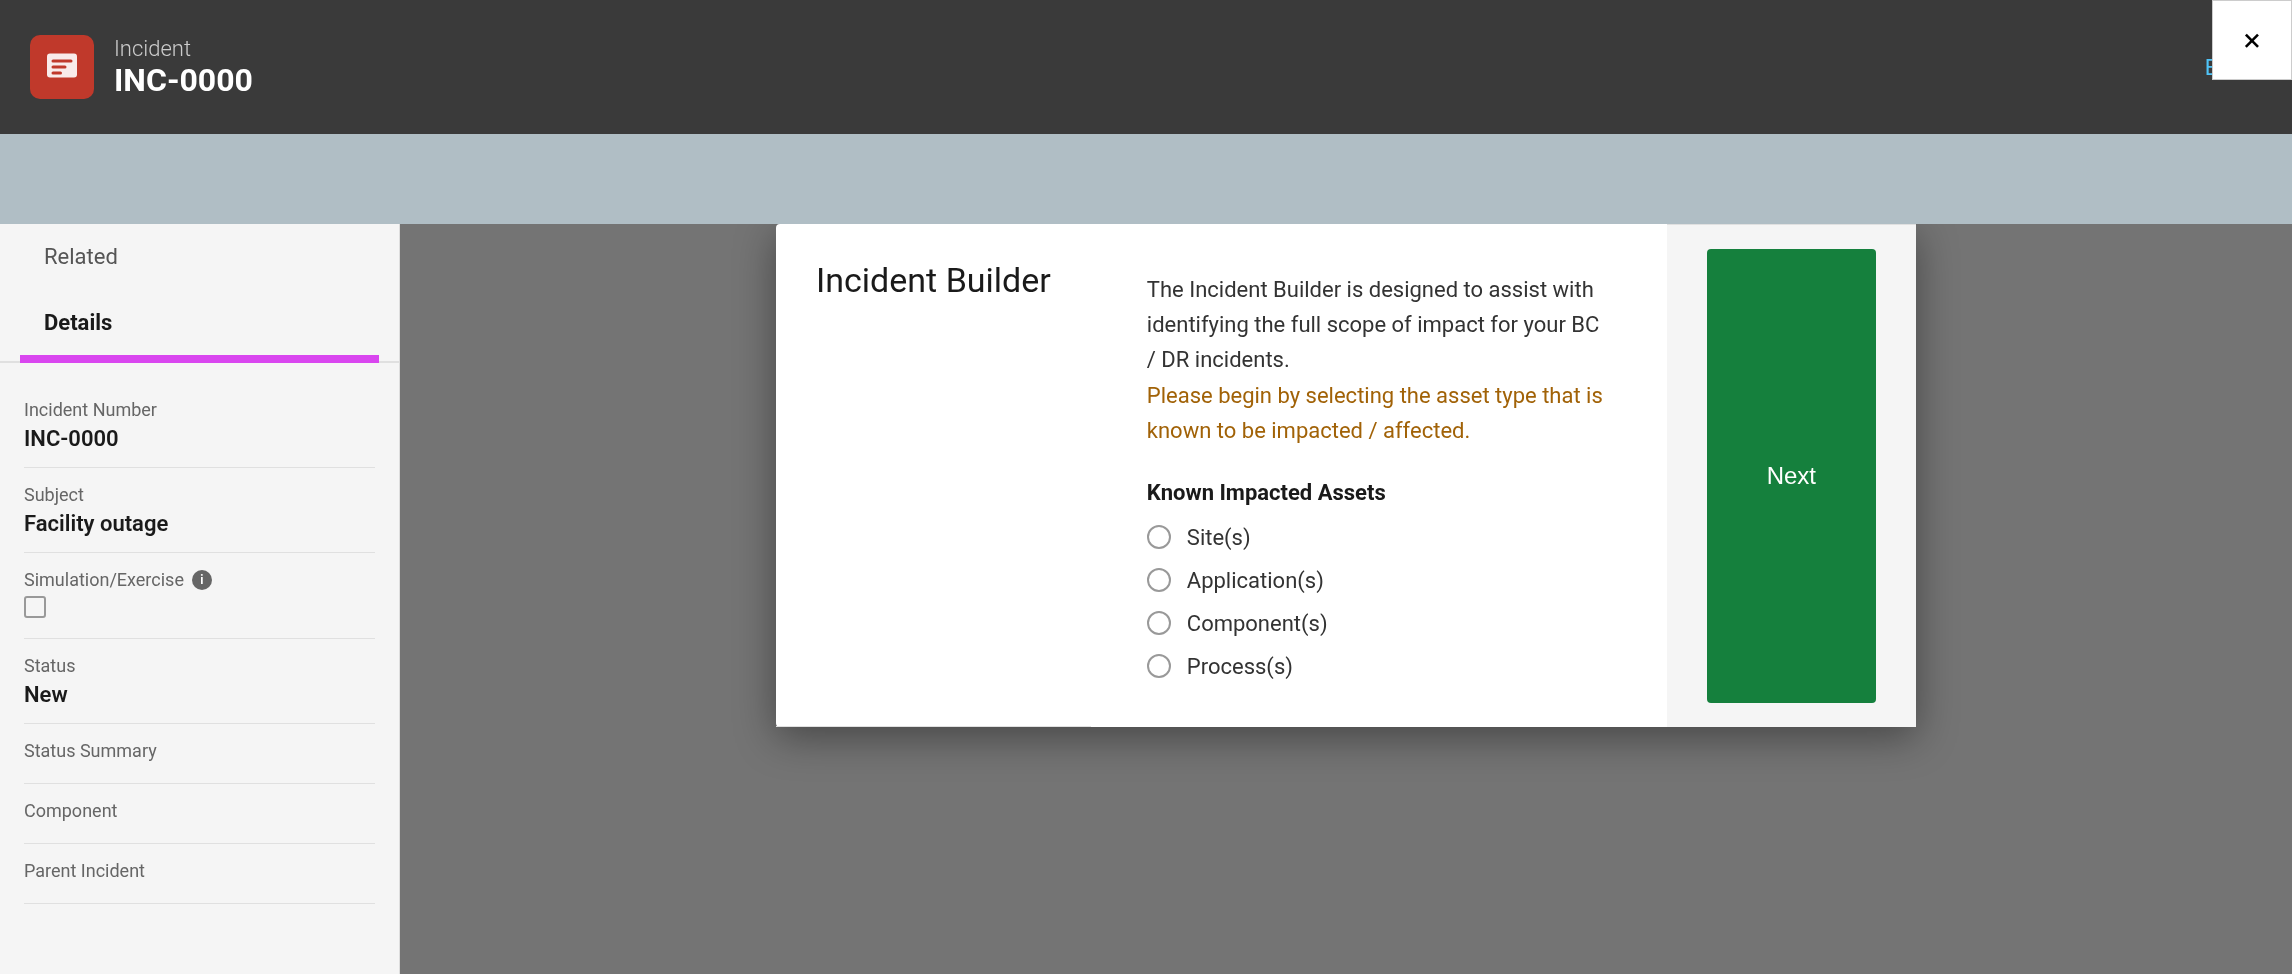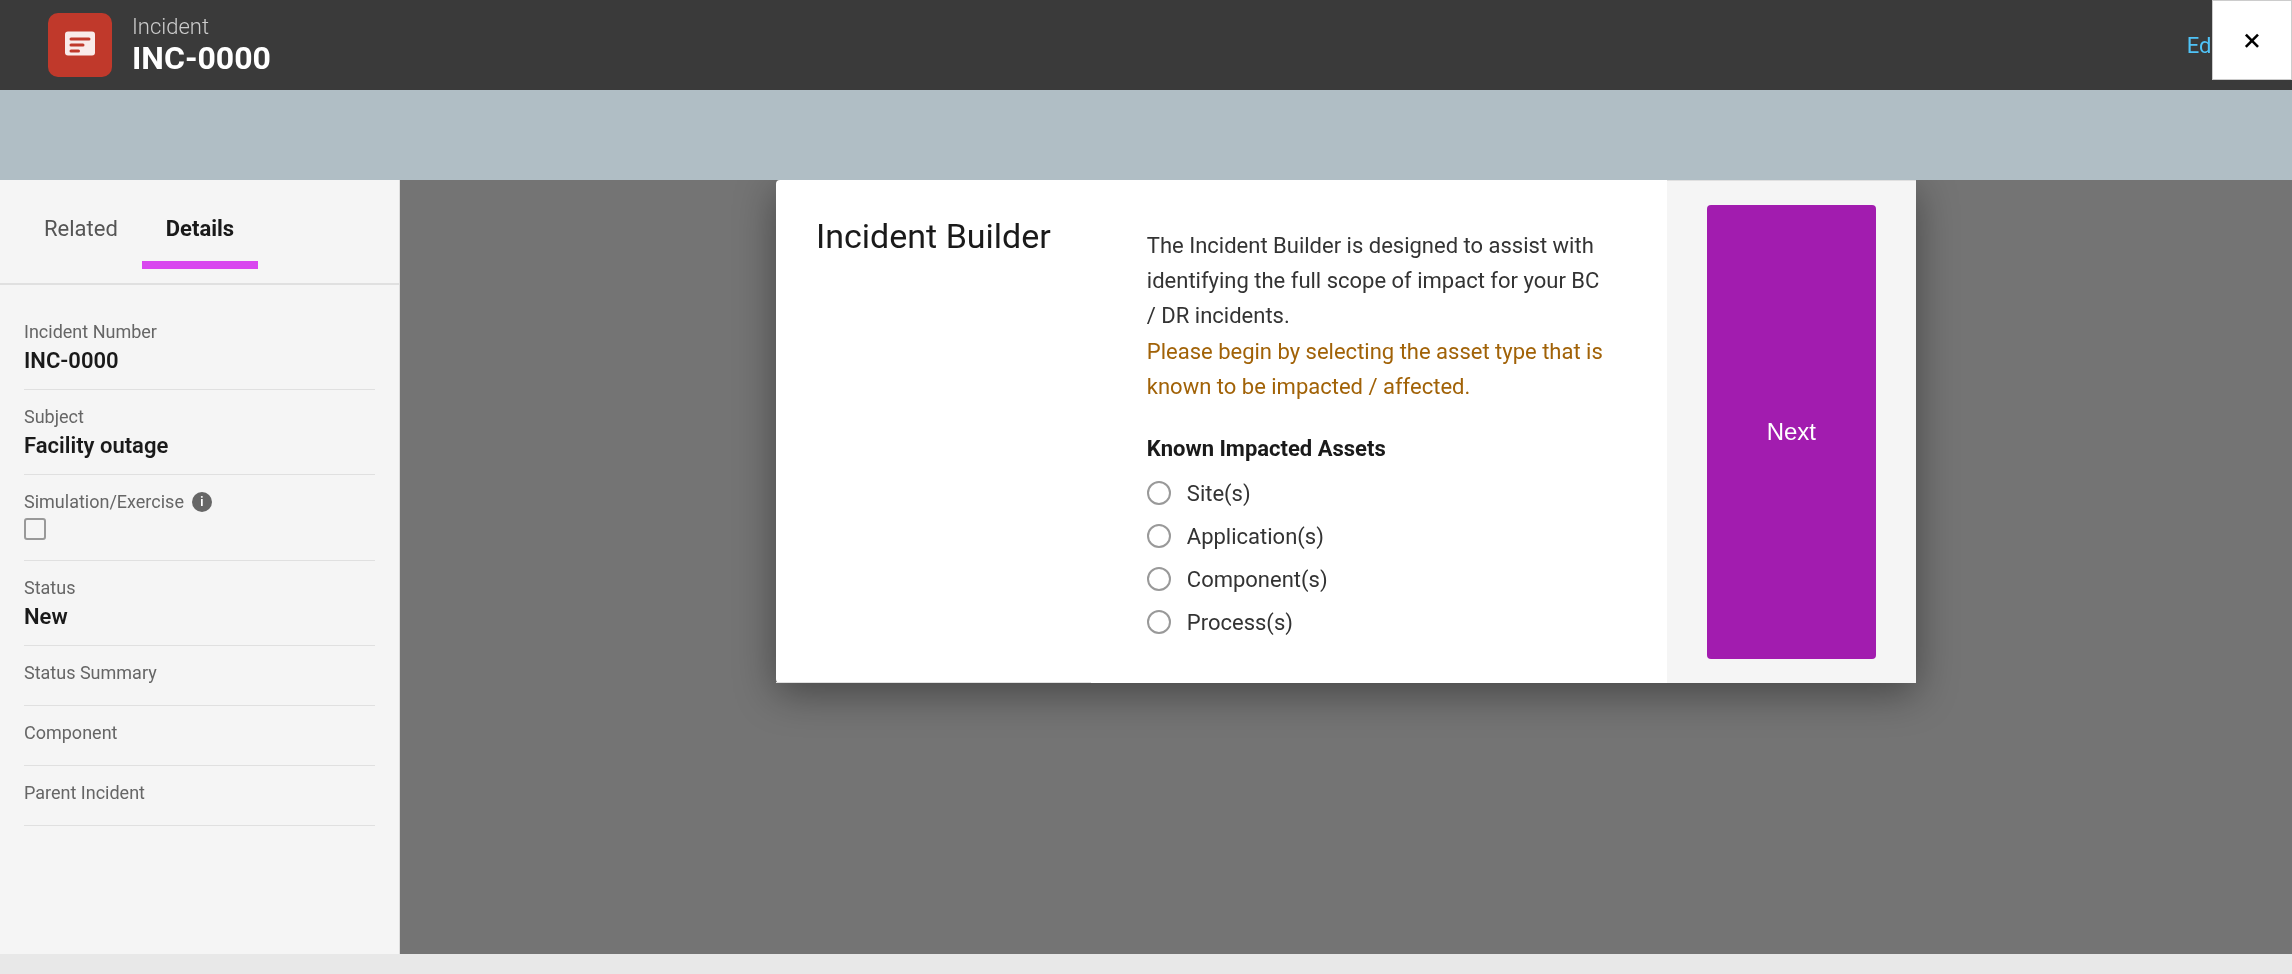--- a/index.html
+++ b/index.html
@@ -8,24 +8,24 @@
       background: #e8e8e8;
       width: 2292px;
       height: 974px;
       overflow: hidden;
       position: relative;
     }
 
     
     .header {
       background: #3a3a3a;
-      height: 90px;
-      display: flex;
-      align-items: center;
-      padding: 0 48px;
+      height: 134px;
+      display: flex;
+      align-items: center;
+      padding: 0 30px;
       position: relative;
       z-index: 1;
     }
     .header-icon {
       width: 64px;
       height: 64px;
       background: #c0392b;
       border-radius: 10px;
       display: flex;
       align-items: center;
@@ -83,21 +83,22 @@
       border-right: 1px solid #ddd;
       flex-shrink: 0;
       overflow: hidden;
     }
 
     
     .tabs {
       display: flex;
       border-bottom: 2px solid #e0e0e0;
       background: #f5f5f5;
-      padding: 16px 20px;
+      padding: 0 20px;
+      flex-direction: column;
     }
     .tab {
       padding: 20px 24px;
       font-size: 22px;
       cursor: pointer;
       color: #555;
       border-bottom: 3px solid transparent;
       margin-bottom: -2px;
     }
     .tab.active {
@@ -251,21 +252,21 @@
 
     .modal-footer {
       padding: 24px 40px;
       background: #f5f5f5;
       border-top: 1px solid #e0e0e0;
       display: flex;
       justify-content: flex-end;
     }
 
     .btn-next {
-      background: #a21caf;
+      background: #15803d;
       color: white;
       border: none;
       padding: 18px 60px;
       font-size: 24px;
       border-radius: 4px;
       cursor: pointer;
       font-weight: 500;
     }
 
     

